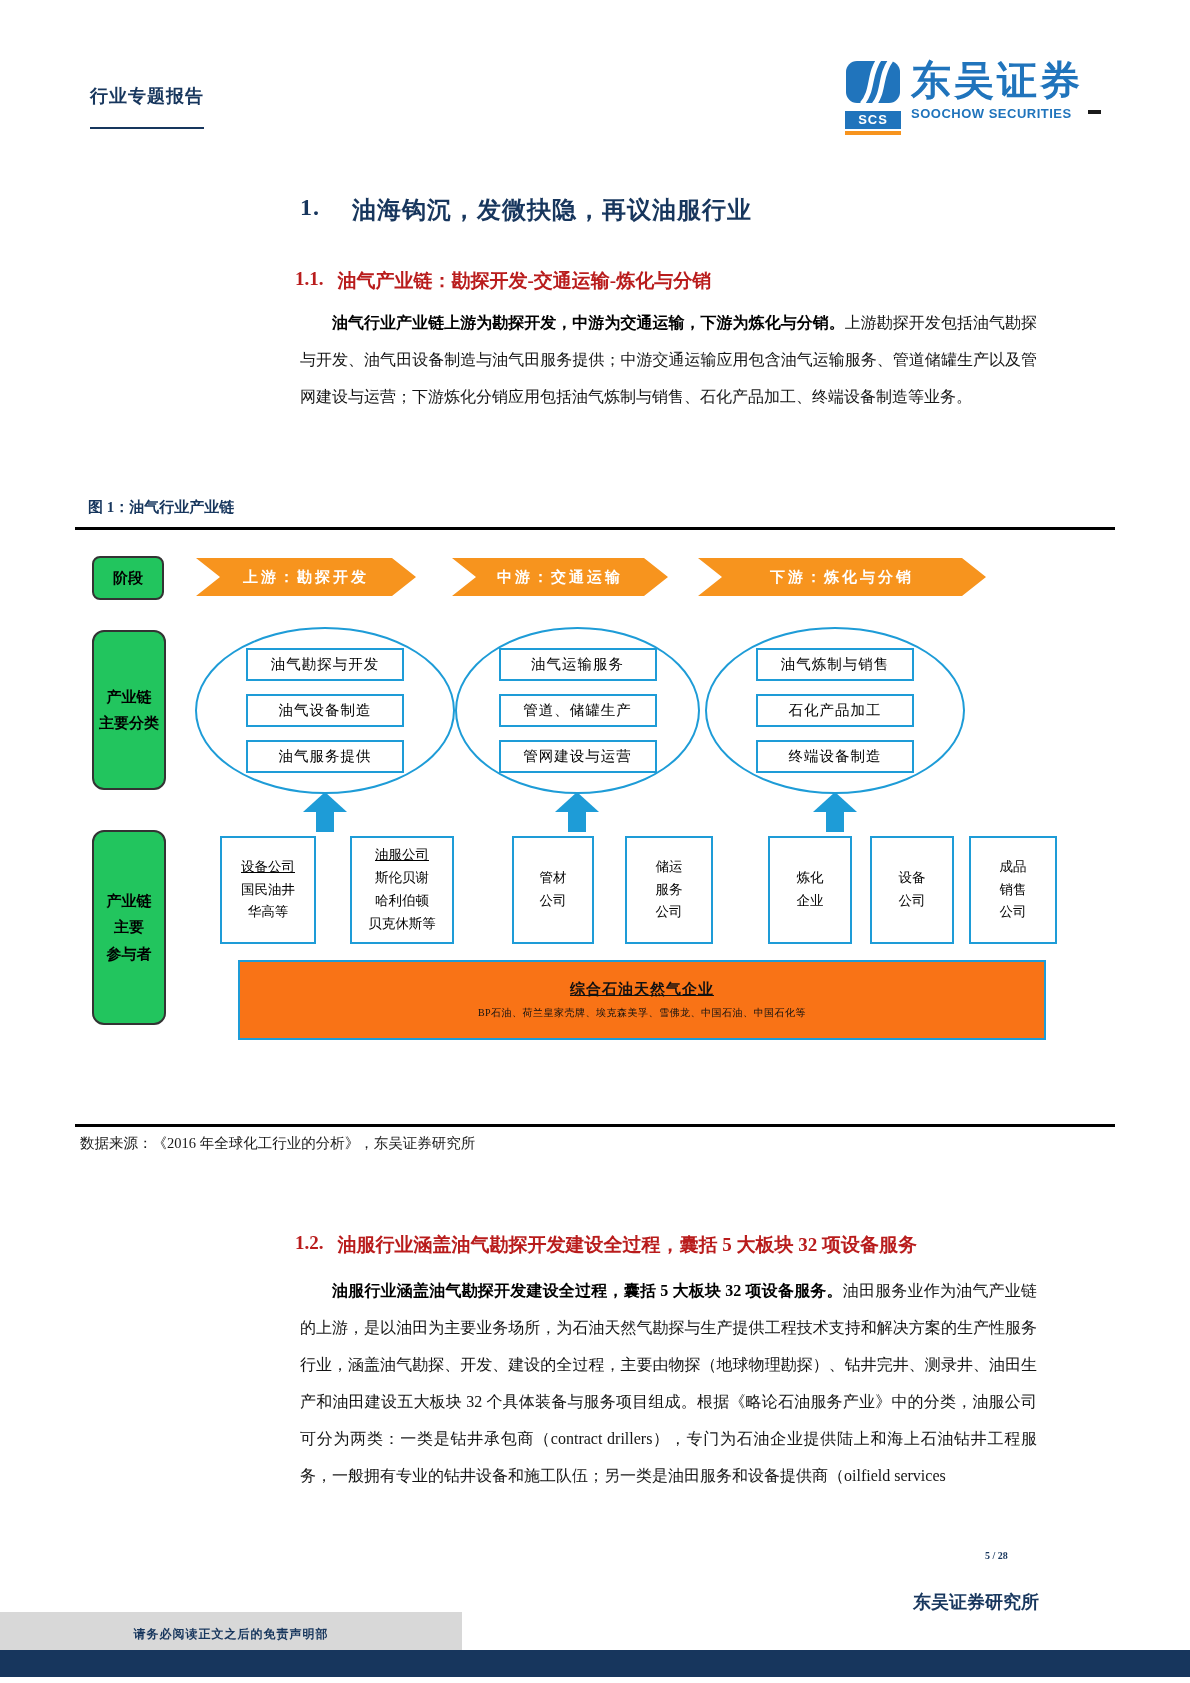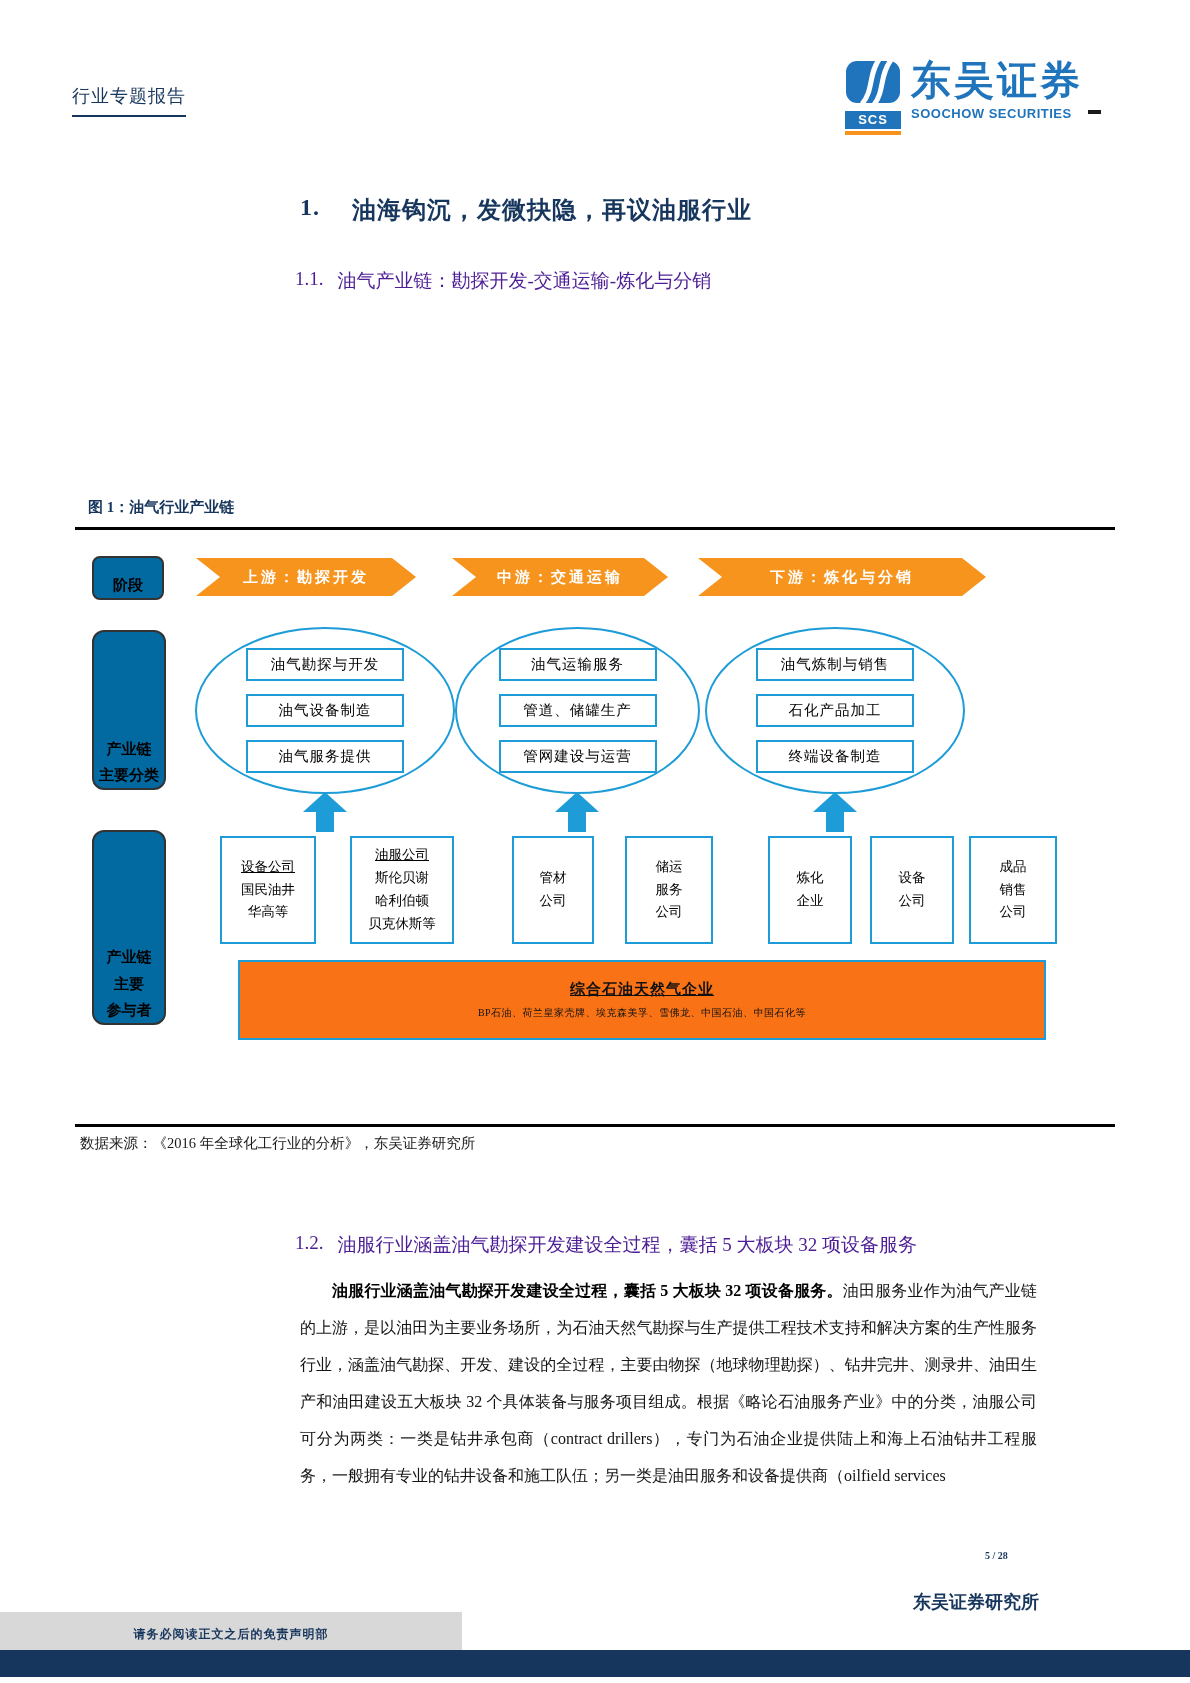--- a/index.html
+++ b/index.html
@@ -4,23 +4,23 @@
 <style>
   * { margin:0; padding:0; box-sizing:border-box; }
   html,body { background:#fff; }
   .page {
     position:relative; width:1190px; height:1683px; margin:0 auto;
     background:#ffffff; overflow:hidden;
     font-family:"Liberation Serif","DejaVu Serif",serif; color:#111;
   }
   
   .report-type {
-    position:absolute; left:72px; top:84px;
-    font-size:18px; font-weight:normal; color:#17365d;
-    border-bottom:2px solid #17365d; padding-bottom:7px; letter-spacing:1px;
+    position:absolute; left:90px; top:84px;
+    font-size:18px; font-weight:bold; color:#17365d;
+    border-bottom:2px solid #17365d; padding-bottom:19px; letter-spacing:1px;
   }
   .logo { position:absolute; top:60px; left:845px; display:flex; align-items:flex-start; gap:10px; }
   .logo-iconcol { display:flex; flex-direction:column; align-items:flex-end; width:56px; }
   .logo-scs {
     width:56px; background:#2074bc; color:#fff; text-align:center;
     font-family:"Liberation Sans",sans-serif; font-weight:bold; font-size:13px;
     line-height:18px; margin-top:3px; letter-spacing:1px;
   }
   .logo-orangebar { width:56px; height:4px; background:#f7941e; margin-top:2px; }
   .logo-cn {
@@ -28,39 +28,39 @@
   }
   .logo-en {
     font-family:"Liberation Sans",sans-serif; font-size:13px; font-weight:bold;
     color:#2074bc; letter-spacing:0.5px; margin-top:4px;
   }
   .header-dash { position:absolute; left:1088px; top:110px; width:13px; height:4px; background:#1a1a1a; }
   
   .h1 { position:absolute; left:300px; top:194px; display:flex; gap:32px;
         font-size:24px; font-weight:bold; color:#17365d; letter-spacing:1px; }
   .h2 { position:absolute; display:flex; gap:14px;
-        font-size:19px; font-weight:normal; color:#4c1d95; }
+        font-size:19px; font-weight:bold; color:#b91c1c; }
   .h2.s11 { left:295px; top:268px; }
   .h2.s12 { left:295px; top:1232px; }
   .para {
     position:absolute; left:300px; width:737px;
     font-size:16px; line-height:37px; text-align:justify; text-indent:2em; color:#141414;
   }
   .para.p1 { top:304px; }
   .para.p2 { top:1272px; }
   .para b { color:#000; }
   
   .fig-caption { position:absolute; left:88px; top:498px; font-size:15px; font-weight:bold; color:#17365d; }
   .rule { position:absolute; left:75px; width:1040px; height:3px; background:#000; }
   .rule.r1 { top:527px; } .rule.r2 { top:1124px; }
   .fig-source { position:absolute; left:80px; top:1134px; font-size:14.5px; color:#1a1a1a; }
   .diagram { position:absolute; left:75px; top:530px; width:1040px; height:585px; }
   .roundlabel {
-    position:absolute; border:2px solid #333; border-radius:12px; background:#0369a1;
-    display:flex; flex-direction:column; align-items:center; justify-content:flex-end;
+    position:absolute; border:2px solid #333; border-radius:12px; background:#22c55e;
+    display:flex; flex-direction:column; align-items:center; justify-content:center;
     font-size:15px; font-weight:bold; color:#000; line-height:1.75; text-align:center;
   }
   .stage-box { left:17px; top:26px; width:72px; height:44px; border-radius:8px; }
   .cat-box  { left:17px; top:100px; width:74px; height:160px; }
   .part-box { left:17px; top:300px; width:74px; height:195px; }
   .chev {
     position:absolute; top:28px; height:38px; background:#f7941e;
     display:flex; align-items:center; justify-content:center;
     color:#fff; font-weight:bold; font-size:15px; letter-spacing:3px;
     clip-path:polygon(0 0, calc(100% - 24px) 0, 100% 50%, calc(100% - 24px) 100%, 0 100%, 24px 50%);
@@ -141,20 +141,21 @@
   <div class="header-dash"></div>
 
   <div class="h1">
     <span>1.</span>
     <span>油海钩沉，发微抉隐，再议油服行业</span>
   </div>
   <div class="h2 s11">
     <span>1.1.</span>
     <span>油气产业链：勘探开发-交通运输-炼化与分销</span>
   </div>
+  <p class="para p1"><b>油气行业产业链上游为勘探开发，中游为交通运输，下游为炼化与分销。</b><span>上游勘探开发包括油气勘探与开发、油气田设备制造与油气田服务提供；中游交通运输应用包含油气运输服务、管道储罐生产以及管网建设与运营；下游炼化分销应用包括油气炼制与销售、石化产品加工、终端设备制造等业务。</span></p>
 
   <div class="fig-caption">图 1：油气行业产业链</div>
   <div class="rule r1"></div>
 
   <div class="diagram">
     <div class="roundlabel stage-box">
       <span>阶段</span>
     </div>
 
     <div class="chev c1">上游：勘探开发</div>

